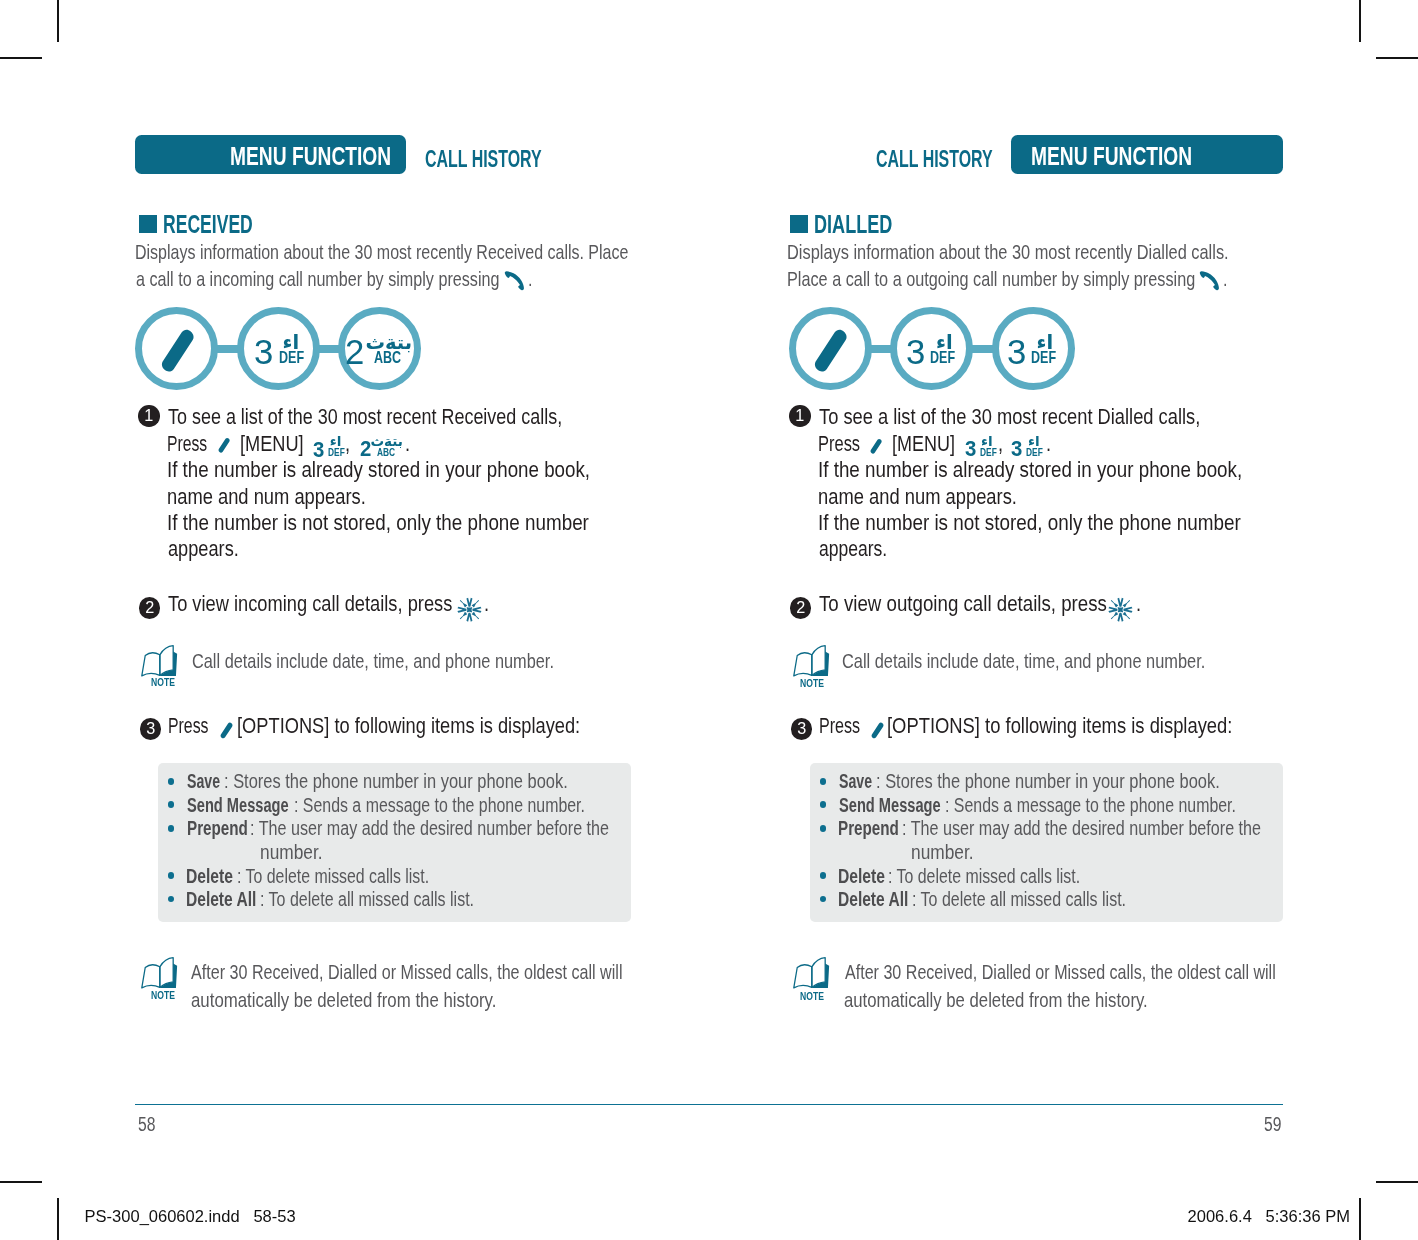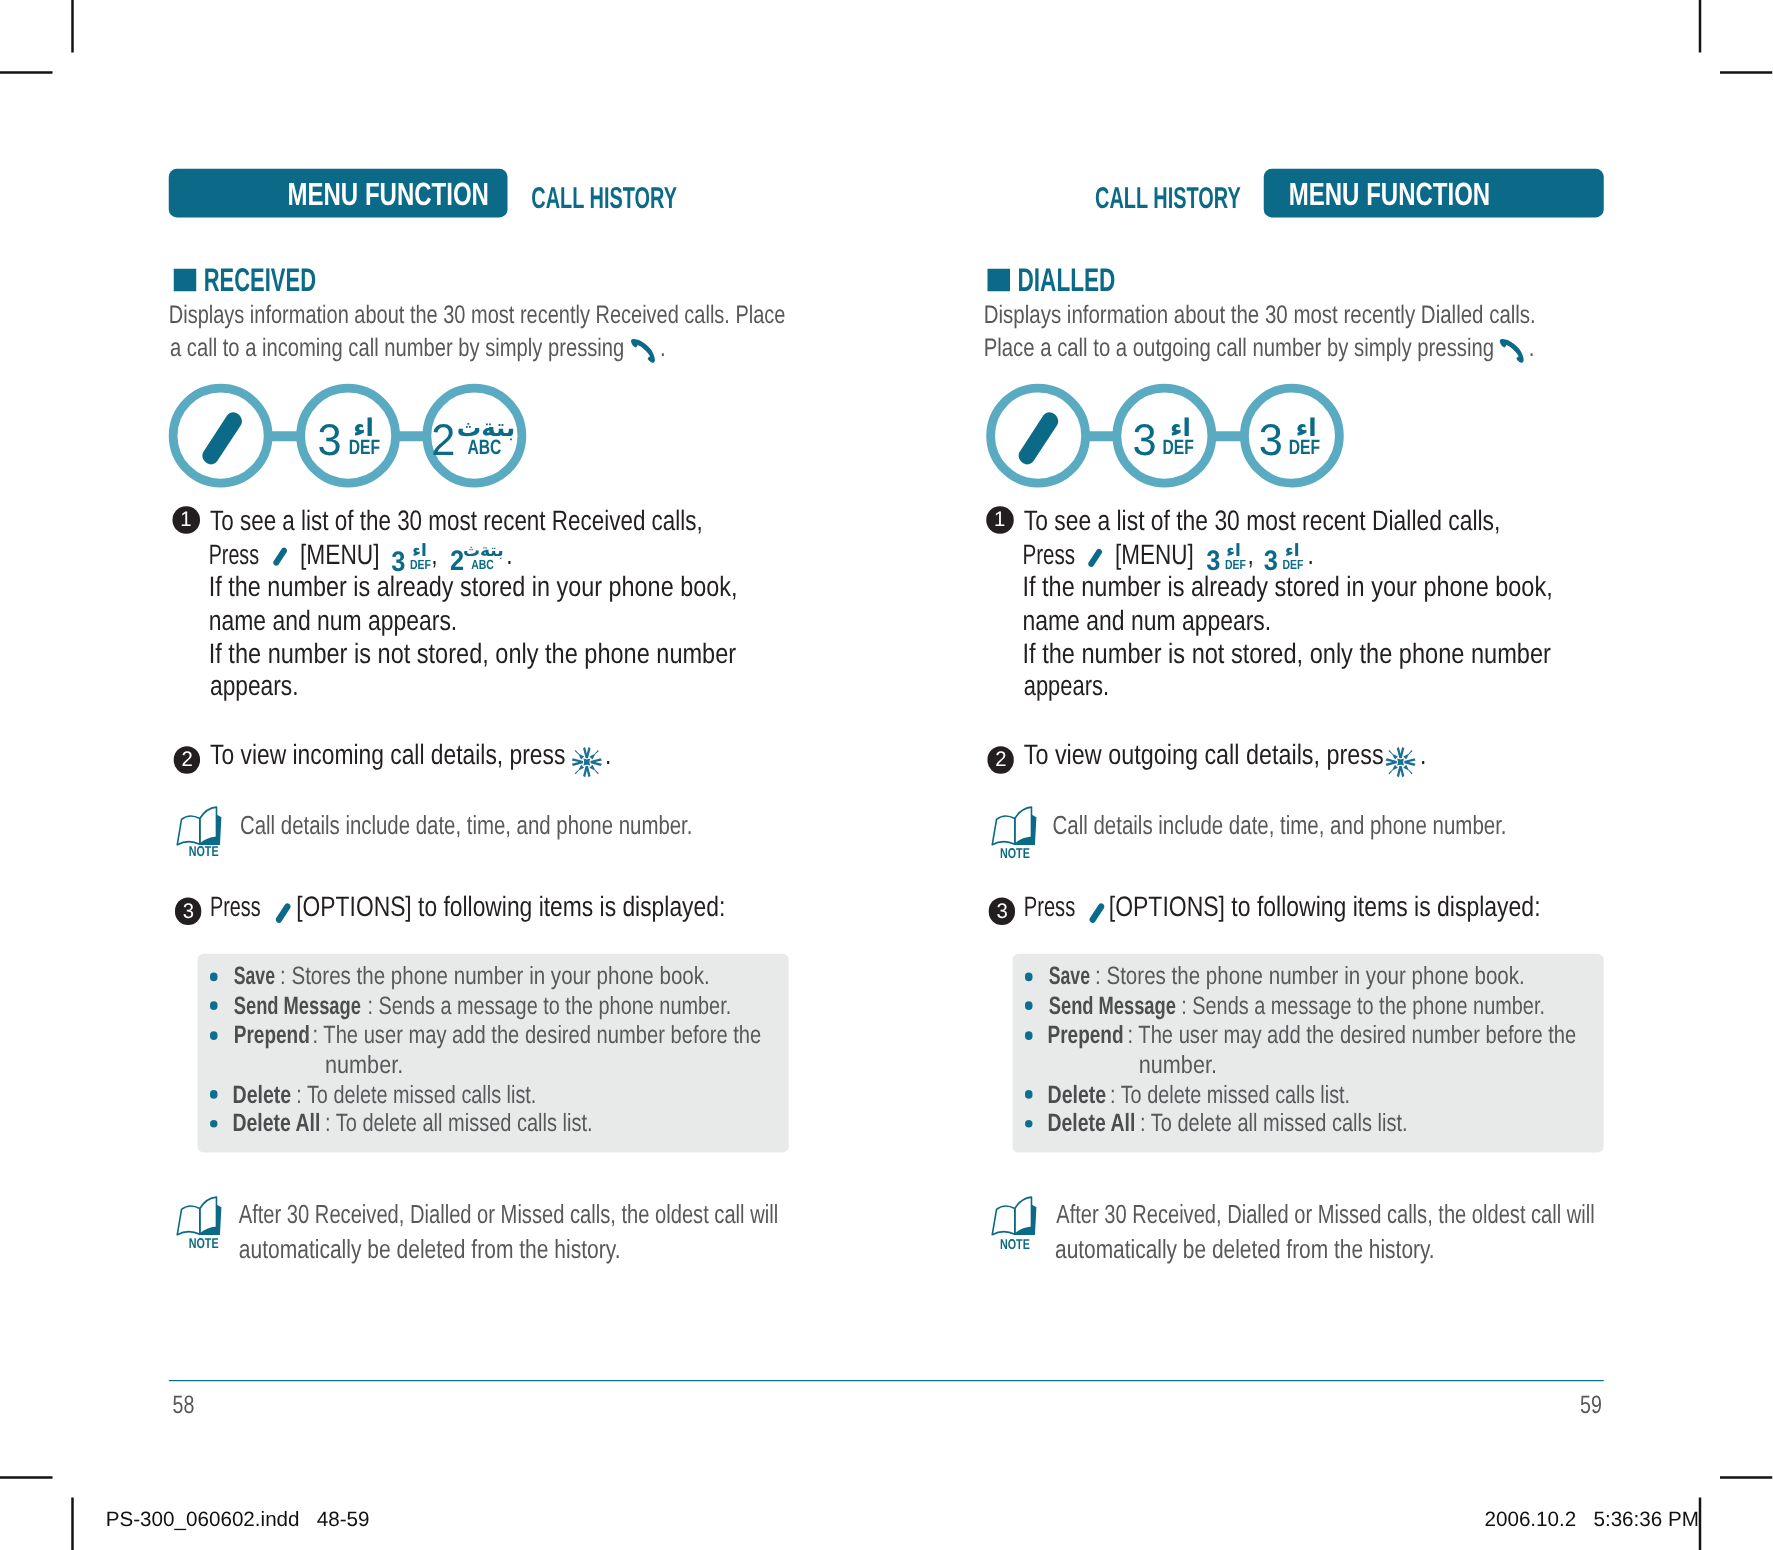--- a/index.html
+++ b/index.html
@@ -301,22 +301,22 @@
     </svg>
   </div>
   <div class="notelabel" style="left:150.6px;top:990.3px;">NOTE</div>
   <div class="body" style="left:190.8px;top:960.2px;font-size:21px;transform:scaleX(0.767);">After 30 Received, Dialled or Missed calls, the oldest call will</div>
   <div class="body" style="left:190.7px;top:987.7px;font-size:21px;transform:scaleX(0.801);">automatically be deleted from the history.</div>
 
   <div class="rule" style="left:134.6px;top:1103.7px;width:1148.3px;"></div>
   <div class="pageno" style="left:138.4px;top:1113.2px;font-size:20.1px;transform:scaleX(0.78);">58</div>
   <div class="pageno" style="left:1263.9px;top:1113.2px;font-size:20.1px;transform:scaleX(0.78);">59</div>
 
-  <div class="pf" style="left:84.6px;top:1206.5px;">PS-300_060602.indd   48-59</div>
-  <div class="pf" style="left:1187.6px;top:1206.5px;">2006.10.2   5:36:36 PM</div>
+  <div class="pf" style="left:84.6px;top:1206.5px;">PS-300_060602.indd   58-53</div>
+  <div class="pf" style="left:1187.6px;top:1206.5px;">2006.6.4   5:36:36 PM</div>
 
   <div class="stepnum" style="left:789.8px;top:597.1px;"><span>2</span></div>
   <div class="stext" style="left:819px;top:593.2px;transform:scaleX(0.8312);">To view outgoing call details, press</div>
   <div class="icon" style="left:1108.4px;top:596.6px;">
     <svg width="24.9" height="25.4" viewBox="0 0 48 48">
       <g fill="#1b6f91">
         <path d="M18.2 2.6 L21.4 0.8 L24.0 11.2 L26.6 0.8 L29.8 2.6 L25.8 18.2 L22.2 18.2 Z"></path>
         <path d="M18.2 45.4 L21.4 47.2 L24.0 36.8 L26.6 47.2 L29.8 45.4 L25.8 29.8 L22.2 29.8 Z"></path>
         <path d="M2.6 18.2 L0.8 21.4 L11.2 24.0 L0.8 26.6 L2.6 29.8 L18.2 25.8 L18.2 22.2 Z"></path>
         <path d="M45.4 18.2 L47.2 21.4 L36.8 24.0 L47.2 26.6 L45.4 29.8 L29.8 25.8 L29.8 22.2 Z"></path>

